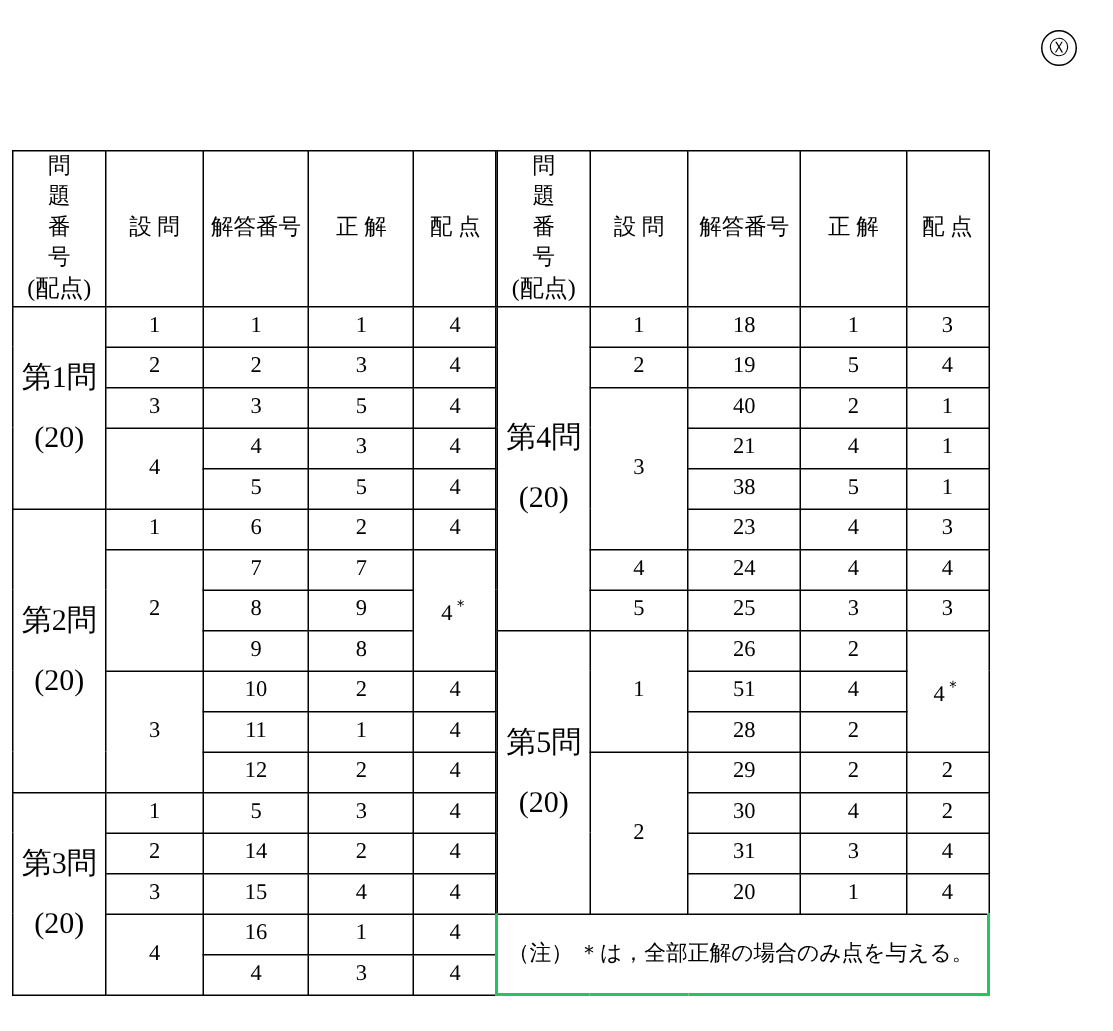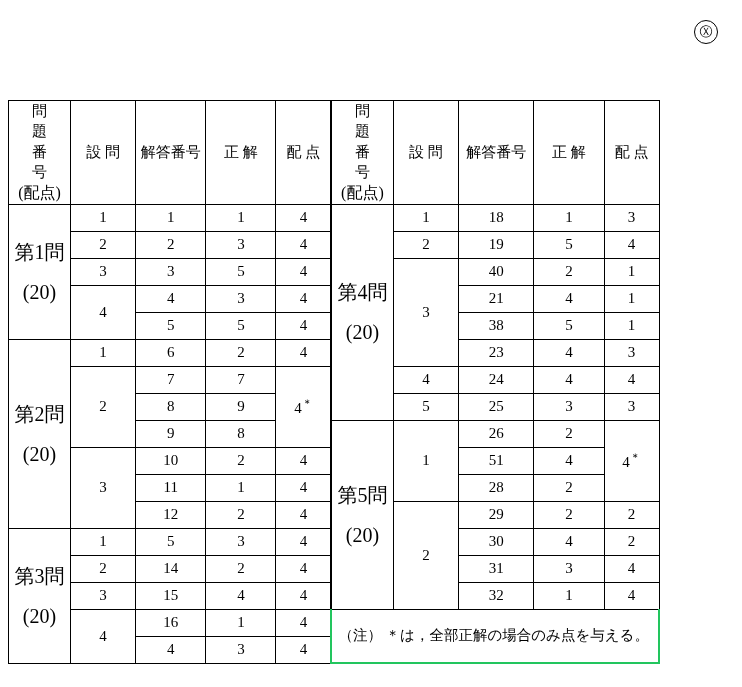--- a/index.html
+++ b/index.html
@@ -354,21 +354,21 @@
           <td>30</td>
           <td>4</td>
           <td>2</td>
         </tr>
         <tr>
           <td>31</td>
           <td>3</td>
           <td>4</td>
         </tr>
         <tr>
-          <td>32</td>
+          <td>20</td>
           <td>1</td>
           <td>4</td>
         </tr>
 
         <tr>
           <td colspan="5" class="note-cell">（注） ＊は，全部正解の場合のみ点を与える。</td>
         </tr>
       </tbody>
     </table>
     </div>

